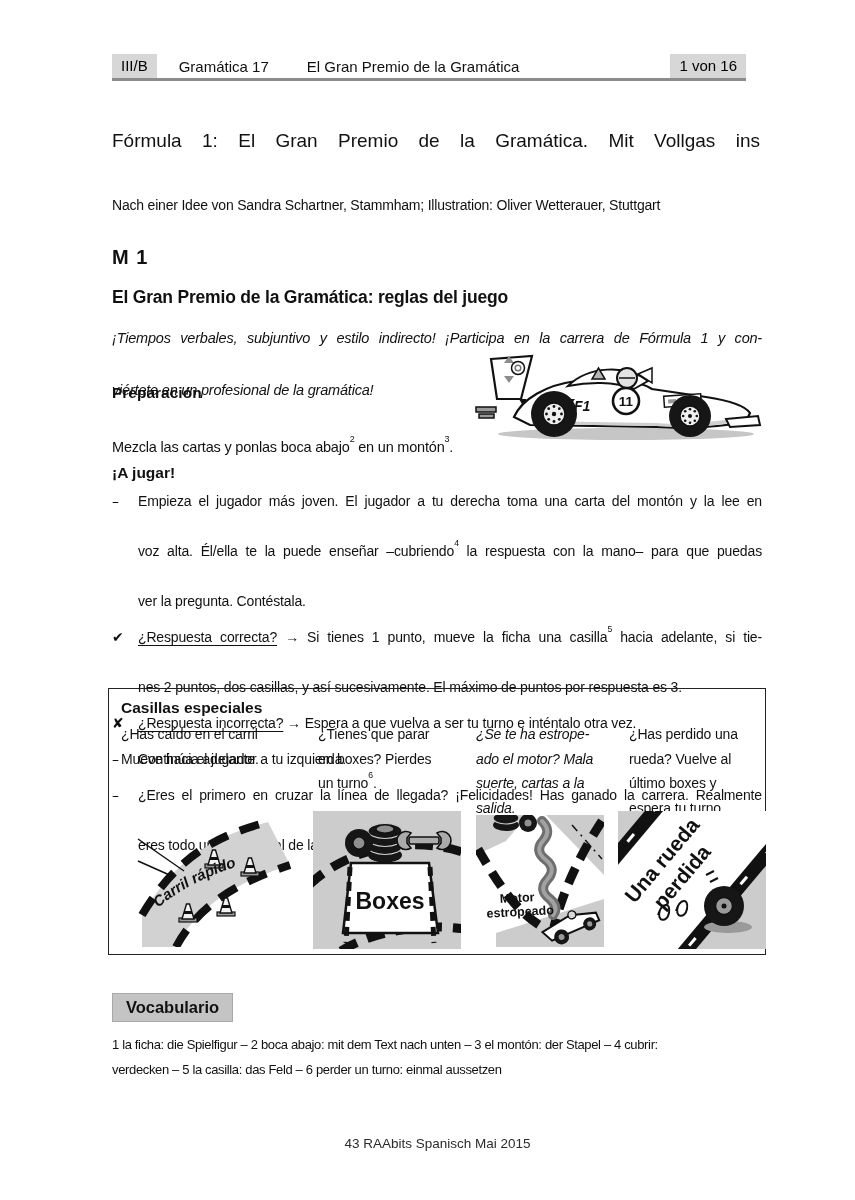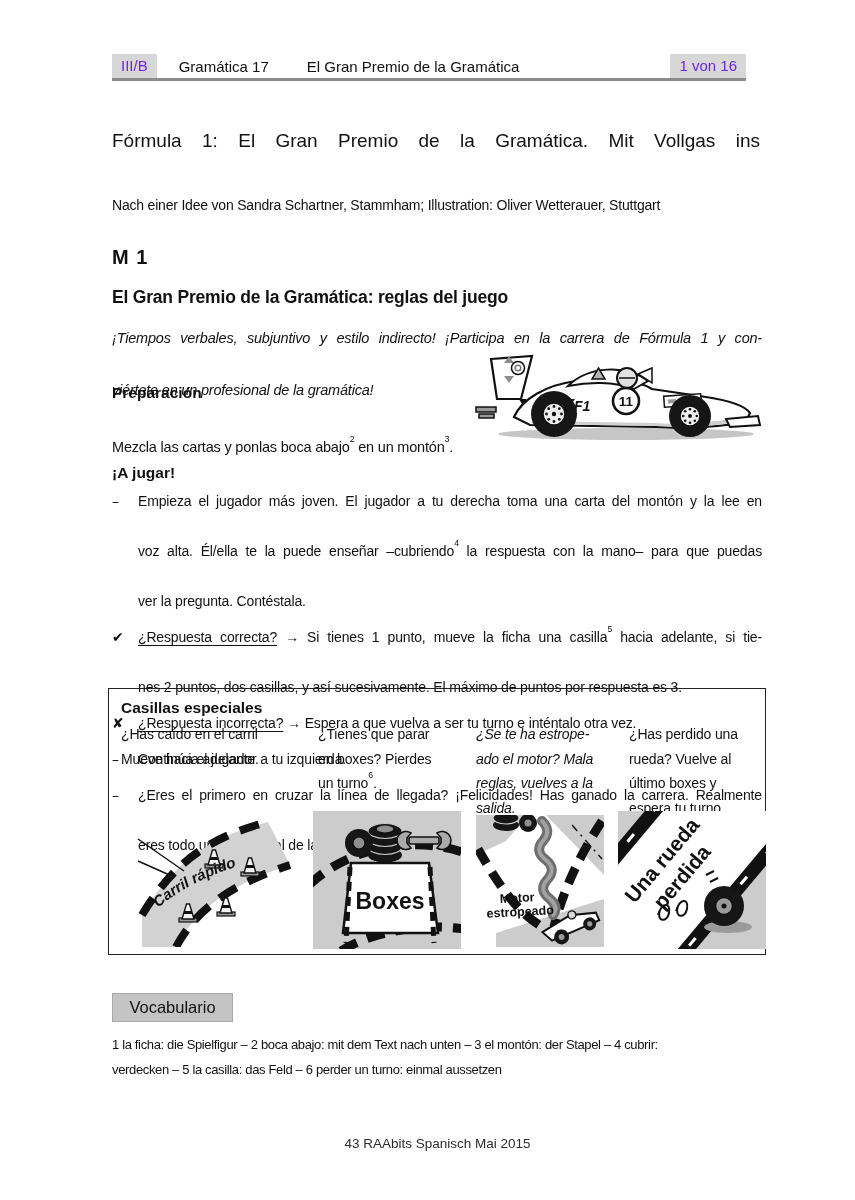--- a/index.html
+++ b/index.html
@@ -2,21 +2,21 @@
 <html><head>
 <meta charset="utf-8">
 <style>
   * { margin:0; padding:0; box-sizing:border-box; }
   html,body { background:#fff; }
   body { font-family:"Liberation Sans","DejaVu Sans",sans-serif; color:#111; }
   .page { position:relative; width:855px; height:1200px; background:#fff; overflow:hidden; }
 
   
   .hdr { position:absolute; left:112px; top:54px; width:634px; height:27px; font-size:15px; }
-  .hbox { display:inline-block; background:#d7d7d7; padding:3px 9px 4px; color:#6d28d9; }
+  .hbox { display:inline-block; background:#d7d7d7; padding:3px 9px 4px; color:#000000; }
   .hdr-left { position:absolute; left:0; top:0; display:flex; align-items:center; }
   .hcat { margin-left:22px; }
   .htitle { margin-left:38px; }
   .hpage { position:absolute; right:0; top:0; }
   .hline { position:absolute; left:0; top:24px; width:100%; height:3px; background:#8c8c8c; }
 
   
   .line { white-space:normal; }
   .just { text-align:justify; }
   .just::after { content:""; display:inline-block; width:100%; height:0; }
@@ -54,21 +54,21 @@
   .ccol3 { left:367px; width:146px;font-style:italic; }
   .ccol4 { left:520px; width:132px; }
   .cimg { position:absolute; }
   .cimg1 { left:27px;  top:120px; }
   .cimg2 { left:204px; top:122px; }
   .cimg3 { left:367px; top:126px; }
   .cimg4 { left:509px; top:122px; }
 
   
   .vocab-h { position:absolute; left:112px; top:993px; width:121px; height:29px; background:#c4c4c4; border:1px solid #a8a8a8;
-             font-size:16.5px; font-weight:normal; text-align:center; line-height:27px; }
+             font-size:16.5px; font-weight:bold; text-align:center; line-height:27px; }
   .vocab { position:absolute; left:112px; top:1032px; width:652px; font-size:13px; line-height:25px; letter-spacing:-0.35px; }
 
   .footer { position:absolute; left:112px; top:1136px; width:651px; text-align:center; font-size:13.5px; color:#2c2c2c; }
 
   svg text { font-family:"Liberation Sans","DejaVu Sans",sans-serif; fill:#111; }
 </style>
 </head>
 <body>
 
 <div class="page">
@@ -216,21 +216,21 @@
         <div class="line"><span>Mueve hacia adelante.</span></div>
       </div>
     <div class="ccol ccol2">
         <div class="line"><span>¿Tienes que parar</span></div>
         <div class="line"><span>en boxes? Pierdes</span></div>
         <div class="line"><span>un turno</span><sup>6</sup><span>.</span></div>
       </div>
     <div class="ccol ccol3">
         <div class="line"><span>¿Se te ha estrope-</span></div>
         <div class="line"><span>ado el motor? Mala</span></div>
-        <div class="line"><span>reglas, vuelves a la</span></div>
+        <div class="line"><span>suerte, cartas a la</span></div>
         <div class="line"><span>salida.</span></div>
       </div>
     <div class="ccol ccol4">
         <div class="line"><span>¿Has perdido una</span></div>
         <div class="line"><span>rueda? Vuelve al</span></div>
         <div class="line"><span>último boxes y</span></div>
         <div class="line"><span>espera tu turno.</span></div>
       </div>
 
     <div class="cimg cimg1">

